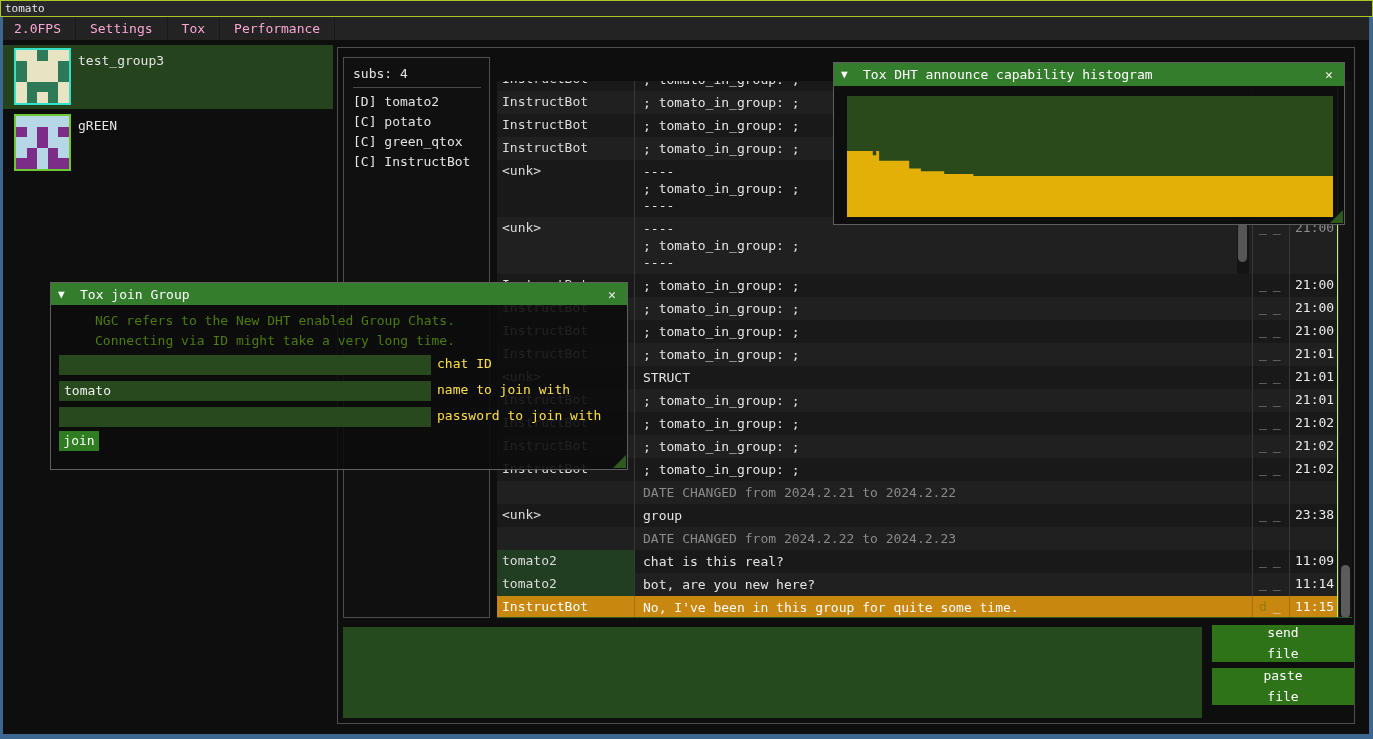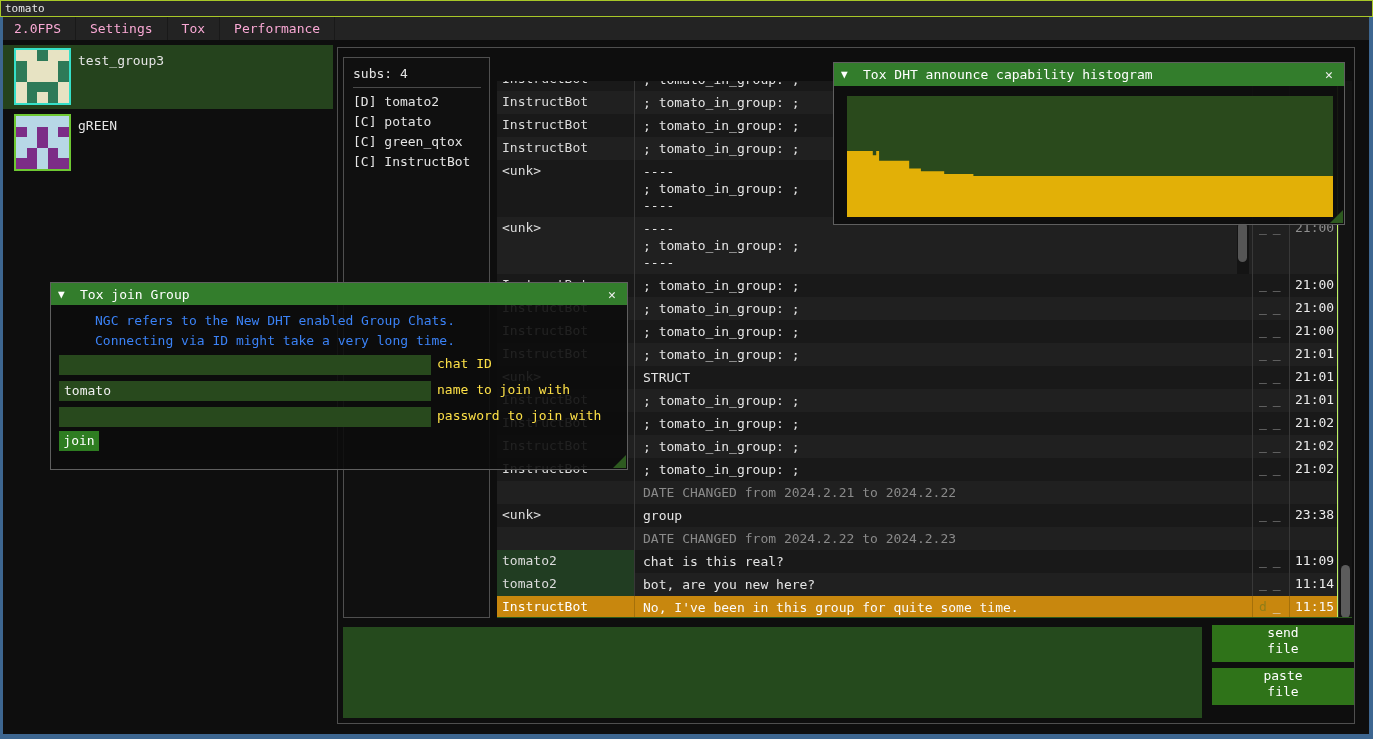--- a/index.html
+++ b/index.html
@@ -114,41 +114,41 @@
     border-style:solid; border-width:0 0 13px 13px;
     border-color:transparent transparent #2d5a1f transparent;
   }
   .hist-win { left:833px; top:62px; width:512px; height:163px;
               background:rgba(14,14,14,0.95); }
   .hist-plot { position:absolute; left:13px; top:33px; width:486px; height:121px;
                background:#2a4a1c; }
   .join-win { left:50px; top:282px; width:578px; height:188px;
               background:rgba(12,12,12,0.9); }
   .join-win .win-titlebar { height:22px; }
-  .join-info { margin:6px 0 0 8px; color:#3b82f6; line-height:20px;padding-left:36px; }
+  .join-info { margin:6px 0 0 8px; color:#4d7c0f; line-height:20px;padding-left:36px; }
   .join-fields { margin-top:4px; }
   .jf-row { position:relative; height:26px; }
   .jf-input {
     position:absolute; left:8px; top:0; width:372px; height:20px;
     background:#28491d; color:#f0f0f0; line-height:20px; padding-left:5px;
   }
   .jf-label { position:absolute; left:386px; top:1px; color:#fde047; }
   .join-btn {
     position:absolute; left:8px; top:148px; width:40px; height:20px;
     background:#2e7d21; color:#fff; text-align:center; line-height:20px;
   }
   
   .composer-input {
     position:absolute; left:343px; top:627px; width:859px; height:91px;
     background:#254a1d;
   }
   .file-btn {
     position:absolute; left:1212px; width:142px; height:37px;
     background:#2f7319; color:#fff; display:flex; flex-direction:column;
-    align-items:center; justify-content:flex-start; line-height:16px;
+    align-items:center; justify-content:space-between; line-height:16px;
   }
   .file-btn.send { top:625px; }
   .file-btn.paste { top:668px; }
 </style>
 </head>
 <body>
 
 <div class="app">
 
   <div class="titlebar">

